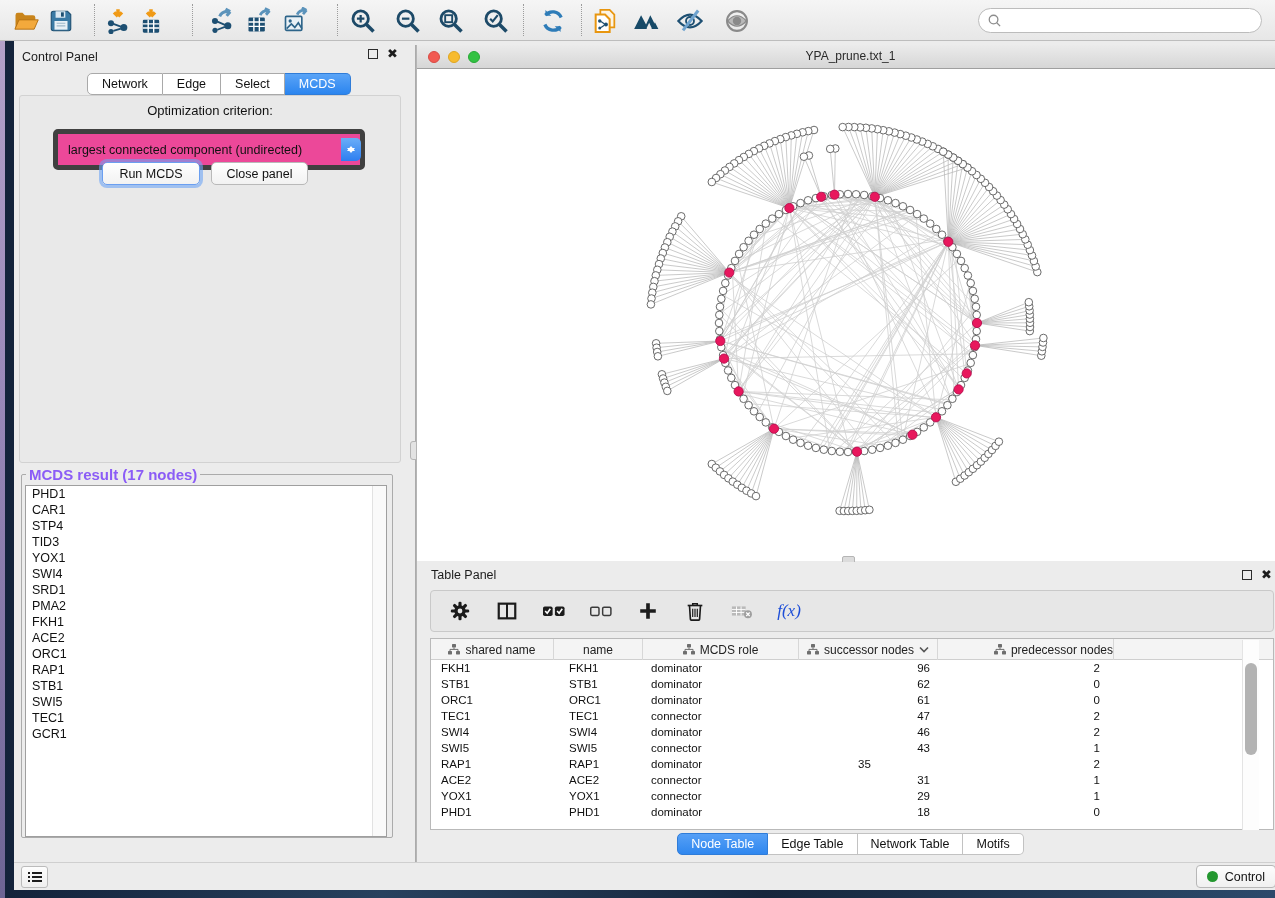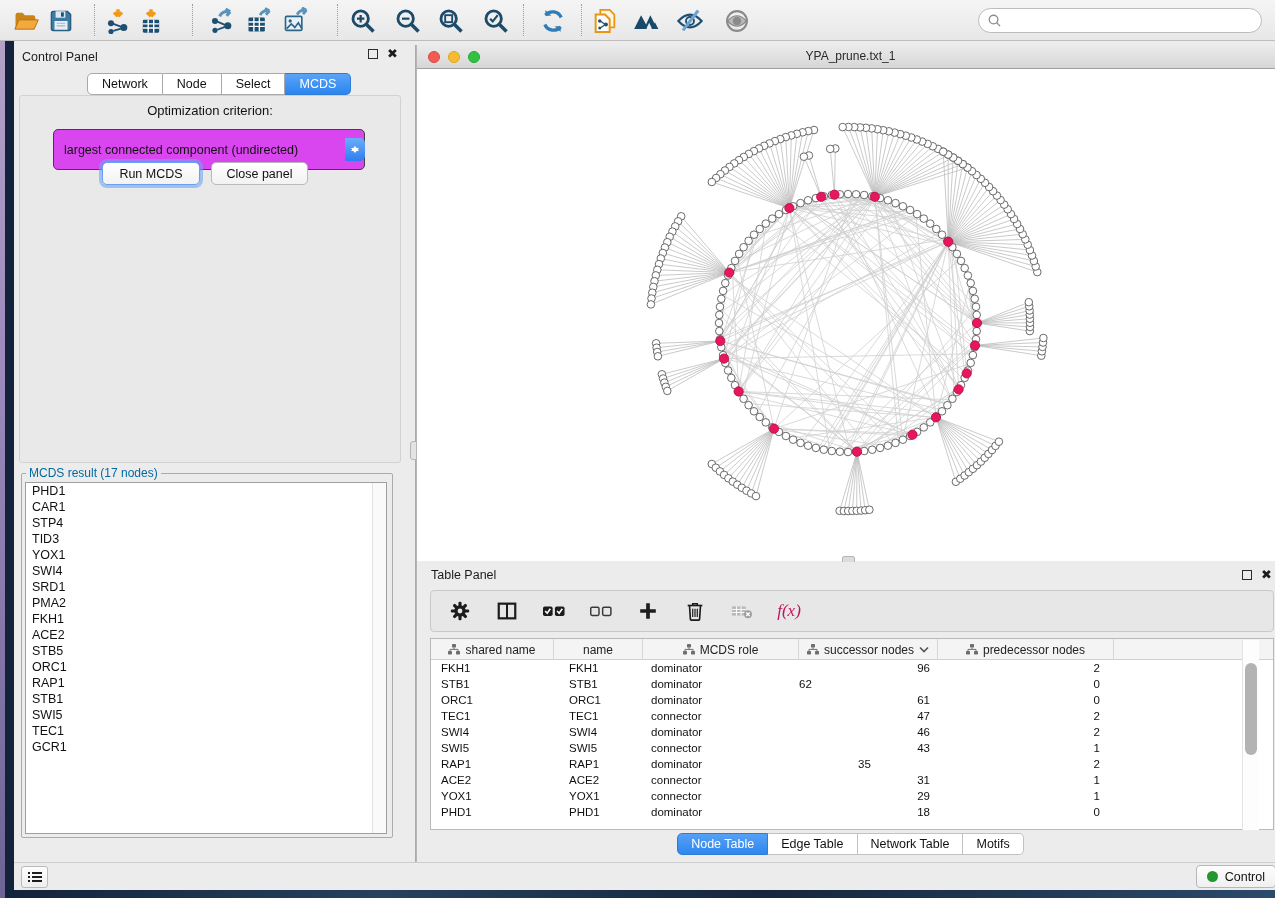--- a/index.html
+++ b/index.html
@@ -26,34 +26,34 @@
   .close-btn { font-size:13px; font-weight:bold; color:#1c1c1c; line-height:10px; cursor:pointer; }
   .cp-tabs { position:absolute; left:73px; top:32px; display:flex; }
   .cp-tab { height:22px; padding:0 14px; background:#fff; border:1px solid #a9a9a9; border-left:none;
             font-size:12.5px; color:#111; display:flex; align-items:center; cursor:pointer; }
   .cp-tab:first-child { border-left:1px solid #a9a9a9; border-radius:5px 0 0 5px; }
   .cp-tab:last-child { border-radius:0 5px 5px 0; }
   .cp-tab.active { background:linear-gradient(180deg,#5aa4f7,#2b85ef); color:#fff; border-color:#2f7cd8; }
   .cp-inner { position:absolute; left:5px; top:54px; width:382px; height:368px; background:#e9e9e9;
               border:1px solid #d2d2d2; border-radius:3px; }
   .opt-label { position:absolute; left:0; top:62px; width:100%; text-align:center; font-size:13px; color:#111; }
-  .combo { position:absolute; left:39px; top:88px; width:312px; height:41px; background:#d946ef;
-           border:1px solid #404040; border-radius:5px; display:flex; align-items:center; cursor:pointer; }
+  .combo { position:absolute; left:39px; top:88px; width:312px; height:41px; background:#ec4899;
+           border:5px solid #404040; border-radius:5px; display:flex; align-items:center; cursor:pointer; }
   .combo-text { flex:1; font-size:12.5px; padding-left:10px; color:#111; white-space:nowrap; }
   .combo-step { width:20px; height:23px; margin-right:-1px; border-radius:0 5px 5px 0;
                 background:linear-gradient(180deg,#6aaef8,#2e7ef0); position:relative; }
   .combo-step:before { content:""; position:absolute; left:5.5px; top:4px; border:4.5px solid transparent; border-bottom:5px solid #fff; }
   .combo-step:after  { content:""; position:absolute; left:5.5px; bottom:4px; border:4.5px solid transparent; border-top:5px solid #fff; }
   .mac-btn { position:absolute; height:23px; background:linear-gradient(180deg,#ffffff,#f2f2f2);
              border:1px solid #b9b9b9; border-radius:5px; font-size:12.5px; color:#111;
              display:flex; align-items:center; justify-content:center; cursor:pointer; }
   .mac-btn.focused { box-shadow:0 0 0 3px rgba(110,165,245,.6); border-color:#6b9ff0; }
   .mcds-fieldset { position:absolute; left:7px; top:425px; width:372px; height:372px;
                    border:1px solid #ababab; border-radius:2px; }
-  .mcds-fieldset legend { font-size:12px; color:#0369a1; padding:0 3px; margin-left:4px; }
+  .mcds-fieldset legend { font-size:15px; color:#8b5cf6; padding:0 3px; margin-left:4px;font-weight:bold; }
   .mcds-list { position:absolute; left:3px; top:2px; width:362px; height:352px; background:#fff;
                border:1px solid #9f9f9f; overflow:hidden; }
   .mcds-scroll { position:absolute; right:0; top:0; width:14px; height:100%; background:#fafafa; border-left:1px solid #e2e2e2; }
   .mcds-item { font-size:12.5px; color:#111; line-height:16px; padding-left:6px; }
   
   .v-splitter { position:absolute; left:401px; top:4px; width:1px; height:817px; background:#ababab; }
   .v-handle { position:absolute; left:396px; top:400px; width:11px; height:19px; background:#e3e3e3;
               border:1px solid #b5b5b5; border-radius:3px; cursor:col-resize; }
   .h-handle { position:absolute; left:828px; top:515px; width:13px; height:9px; background:#dcdcdc;
               border:1px solid #b5b5b5; border-radius:2px; cursor:row-resize; }
@@ -64,21 +64,21 @@
   .traffic { position:absolute; top:6px; width:12px; height:12px; border-radius:50%; cursor:pointer; }
   .net-title { text-align:center; font-size:12px; color:#2a2a2a; line-height:23px; }
   .net-canvas { position:relative; width:868px; height:492px; background:#fff; }
   
   .table-panel { position:absolute; left:402px; top:521px; width:868px; height:300px; background:#ececec; border-left:1px solid #b5b5b5; }
   .tp-titlerow { position:relative; height:24px; }
   .tp-toolbar { position:absolute; left:13px; top:28px; width:844px; height:42px; background:#e7e7e7;
                 border:1px solid #c9c9c9; border-radius:4px; display:flex; align-items:center; padding-left:14px; gap:17px; }
   .tp-tbicon { width:30px; height:28px; display:flex; align-items:center; justify-content:center; cursor:pointer; }
   .tp-tbicon.disabled { cursor:default; }
-  .fx-label { font-family:"Liberation Serif","DejaVu Serif",serif; font-style:italic; font-size:17px; color:#be185d; }
+  .fx-label { font-family:"Liberation Serif","DejaVu Serif",serif; font-style:italic; font-size:17px; color:#1d4ed8; }
   .node-table { position:absolute; left:13px; top:76px; width:844px; height:192px; background:#fff; border:1px solid #b9b9b9; }
   .nt-header { position:absolute; left:0; top:0; height:21px; width:100%; background:#f4f4f4; border-bottom:1px solid #cfcfcf; display:flex; }
   .nt-th { position:relative; height:21px; border-right:1px solid #d7d7d7; display:flex; align-items:center;
            justify-content:center; font-size:12px; color:#222; gap:5px; cursor:pointer; }
   .nt-rows { position:absolute; left:0; top:21px; width:100%; }
   .nt-row { display:flex; height:16px; }
   .nt-td { font-size:11.5px; color:#111; line-height:16px; white-space:nowrap; overflow:hidden; }
   .nt-scroll { position:absolute; right:16px; top:24px; width:12px; height:92px; background:#b3b3b3; border-radius:6px; }
   .nt-scrolltrack { position:absolute; right:14px; top:1px; width:17px; height:190px; border-left:1px solid #e4e4e4; background:#fdfdfd; }
   .tp-tabs { position:absolute; left:0; top:271px; width:100%; display:flex; justify-content:center; }
@@ -245,21 +245,21 @@
 
     <div class="cp-titlerow">
       <span class="panel-title" style="position:absolute;left:7px;top:3px">Control Panel</span>
       <span class="win-btns">
         <span class="float-btn"></span>
         <span class="close-btn">✖</span>
       </span>
     </div>
     <div class="cp-tabs" id="cp-tabs">
         <div class="cp-tab">Network</div>
-        <div class="cp-tab">Node</div>
+        <div class="cp-tab">Edge</div>
         <div class="cp-tab">Select</div>
         <div class="cp-tab active">MCDS</div>
       </div>
     <div class="cp-inner"></div>
     <div class="opt-label" style="width:392px">Optimization criterion:</div>
     <div class="combo">
       <span class="combo-text">largest connected component (undirected)</span>
       <span class="combo-step"></span>
     </div>
     <button class="mac-btn focused" style="left:88px;top:121px;width:98px">Run MCDS</button>
@@ -272,21 +272,20 @@
       <div class="mcds-item">PHD1</div>
           <div class="mcds-item">CAR1</div>
           <div class="mcds-item">STP4</div>
           <div class="mcds-item">TID3</div>
           <div class="mcds-item">YOX1</div>
           <div class="mcds-item">SWI4</div>
           <div class="mcds-item">SRD1</div>
           <div class="mcds-item">PMA2</div>
           <div class="mcds-item">FKH1</div>
           <div class="mcds-item">ACE2</div>
-          <div class="mcds-item">STB5</div>
           <div class="mcds-item">ORC1</div>
           <div class="mcds-item">RAP1</div>
           <div class="mcds-item">STB1</div>
           <div class="mcds-item">SWI5</div>
           <div class="mcds-item">TEC1</div>
           <div class="mcds-item">GCR1</div>
         </div>
     </fieldset>
 
     <div class="v-splitter"></div>
@@ -1037,21 +1036,21 @@
                   <rect x="0" y="7" width="4" height="3.4" rx="0.6"></rect>
                   <rect x="8" y="7" width="4" height="3.4" rx="0.6"></rect>
                 </g>
                 <path d="M6 3.4 v2 M2 7 v-1.6 h8 V7" fill="none" stroke="#6e6e6e" stroke-width="1"></path>
               </svg>
               <span>successor nodes</span>
               <svg width="10" height="7" viewBox="0 0 10 7">
                 <path d="M1 1.5 l4 4 4-4" fill="none" stroke="#555" stroke-width="1.6"></path>
               </svg>
             </div>
-            <div class="nt-th" style="width: 176px;">
+            <div class="nt-th" style="width: 176px; justify-content: flex-end;">
               <svg width="12" height="11" viewBox="0 0 12 11">
                 <g fill="#6e6e6e">
                   <rect x="4" y="0" width="4" height="3.4" rx="0.6"></rect>
                   <rect x="0" y="7" width="4" height="3.4" rx="0.6"></rect>
                   <rect x="8" y="7" width="4" height="3.4" rx="0.6"></rect>
                 </g>
                 <path d="M6 3.4 v2 M2 7 v-1.6 h8 V7" fill="none" stroke="#6e6e6e" stroke-width="1"></path>
               </svg>
               <span>predecessor nodes</span>
             </div>
@@ -1062,21 +1061,21 @@
               <div class="nt-td" style="width: 123px; text-align: left; padding-left: 10px;">FKH1</div>
               <div class="nt-td" style="width: 89px; text-align: left; padding-left: 15px;">FKH1</div>
               <div class="nt-td" style="width: 156px; text-align: left; padding-left: 8px;">dominator</div>
               <div class="nt-td" style="width: 139px; text-align: right; padding-right: 8px;">96</div>
               <div class="nt-td" style="width: 176px; text-align: right; padding-right: 14px;">2</div>
             </div>
             <div class="nt-row">
               <div class="nt-td" style="width: 123px; text-align: left; padding-left: 10px;">STB1</div>
               <div class="nt-td" style="width: 89px; text-align: left; padding-left: 15px;">STB1</div>
               <div class="nt-td" style="width: 156px; text-align: left; padding-left: 8px;">dominator</div>
-              <div class="nt-td" style="width: 139px; text-align: left; padding-right: 8px;">62</div>
+              <div class="nt-td" style="width: 139px; text-align: right; padding-right: 8px;">62</div>
               <div class="nt-td" style="width: 176px; text-align: right; padding-right: 14px;">0</div>
             </div>
             <div class="nt-row">
               <div class="nt-td" style="width: 123px; text-align: left; padding-left: 10px;">ORC1</div>
               <div class="nt-td" style="width: 89px; text-align: left; padding-left: 15px;">ORC1</div>
               <div class="nt-td" style="width: 156px; text-align: left; padding-left: 8px;">dominator</div>
               <div class="nt-td" style="width: 139px; text-align: right; padding-right: 8px;">61</div>
               <div class="nt-td" style="width: 176px; text-align: right; padding-right: 14px;">0</div>
             </div>
             <div class="nt-row">

